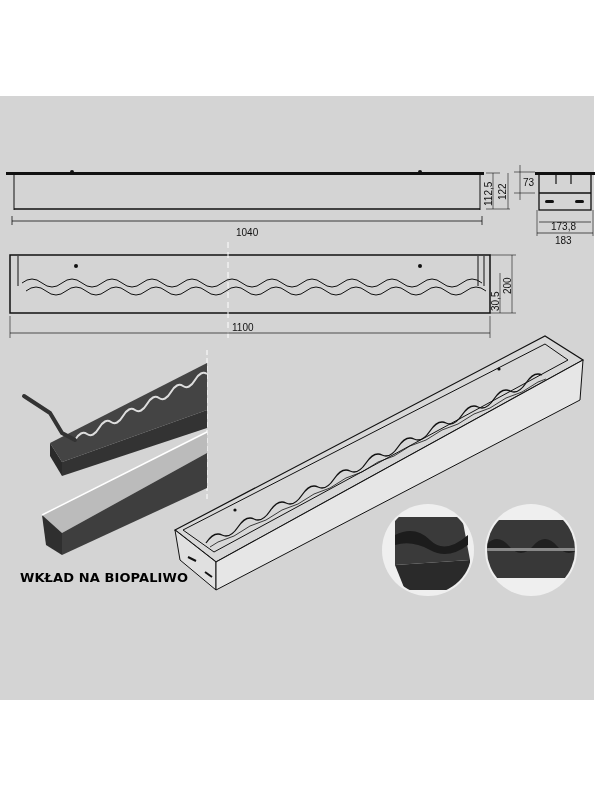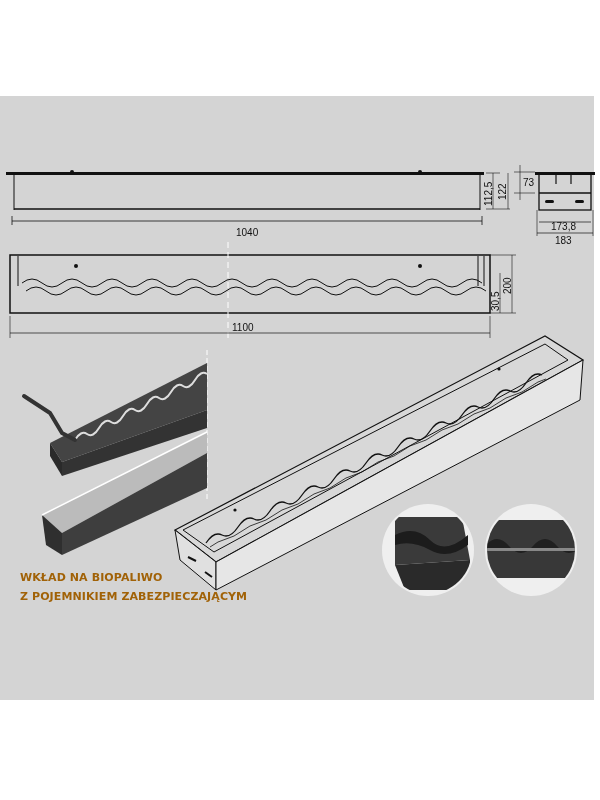--- a/index.html
+++ b/index.html
@@ -2,21 +2,21 @@
 <html><head>
   <meta charset="utf-8">
   <style>
     html, body { margin:0; padding:0; }
     body { width:600px; height:800px; background:#ffffff; position:relative; overflow:hidden;
            font-family:"Liberation Sans", sans-serif; }
     .panel { position:absolute; left:0; top:96px; width:594px; height:604px; background:#d4d4d4; }
     svg { position:absolute; left:0; top:0; }
     .dim { font-family:"Liberation Sans", sans-serif; font-size:10px; fill:#111; }
     .caption { position:absolute; left:20px; top:568px; font-family:"DejaVu Sans", sans-serif;
-               font-weight:bold; font-size:11px; line-height:19px; color:#a16207; letter-spacing:0.1px; }
+               font-weight:bold; font-size:13px; line-height:19px; color:#000000; letter-spacing:0.1px; }
     .caption div { white-space:nowrap; }
   </style>
 </head>
 <body>
 
 <div class="panel"></div>
 
 <svg width="600" height="800" viewBox="0 0 600 800">
 
   <g>
@@ -130,14 +130,13 @@
     <g clip-path="url(#c2)">
       <rect x="485" y="520" width="92" height="58" fill="#383838"></rect>
       <path d="M485,546 q12,-14 24,0 t24,0 t24,0 t24,0 l0,4 l-96,0 z" fill="#1f1f1f"></path>
       <rect x="485" y="548" width="92" height="3" fill="#888"></rect>
     </g>
   </g>
 </svg>
 
 <div class="caption">
   <div>WKŁAD NA BIOPALIWO</div>
-  <div>Z POJEMNIKIEM ZABEZPIECZAJĄCYM</div>
 </div>
 
 </body></html>

